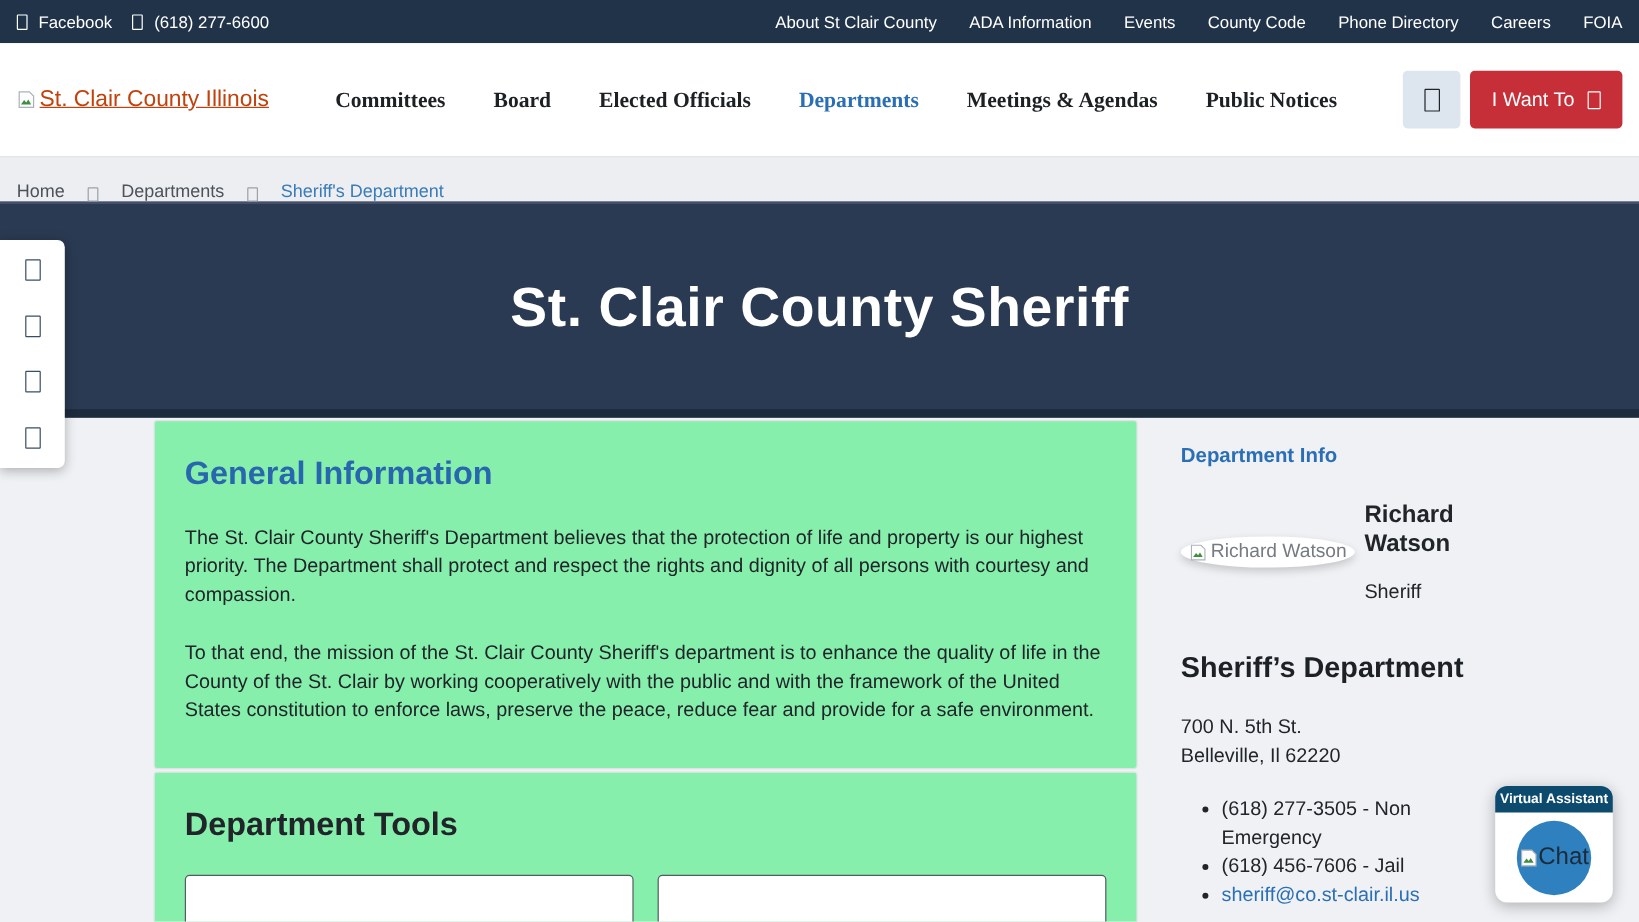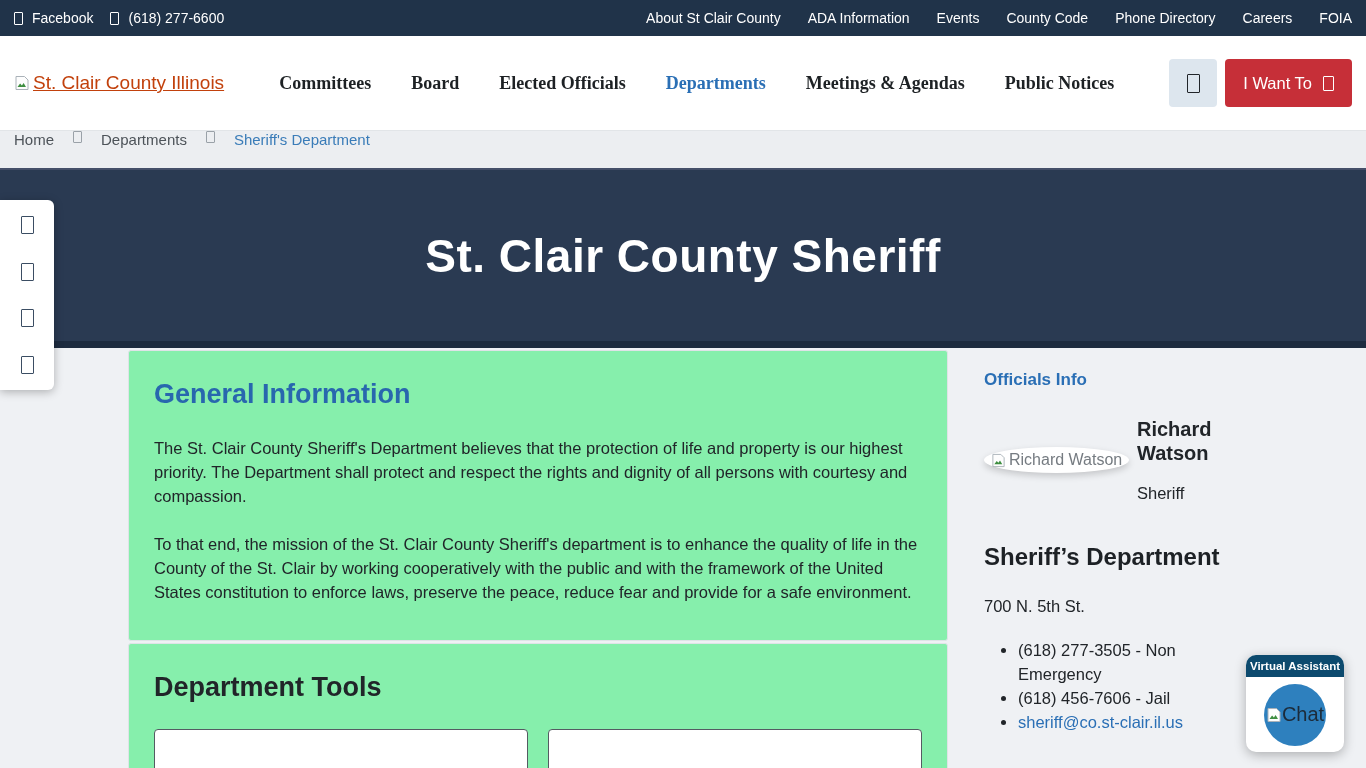--- a/index.html
+++ b/index.html
@@ -88,21 +88,21 @@
     cursor: pointer;
   }
   .iwt-btn .tofu { width: 11px; height: 15px; border-width: 1.3px; }
 
   
   .breadcrumb {
     height: 38px;
     background: #eceef1;
     border-top: 1px solid #e2e5e8;
     display: flex;
-    align-items: flex-start;
+    align-items: flex-end;
     gap: 19px;
     padding: 0 14px;
     font-size: 15px;
     color: #4d5359;
   }
   .breadcrumb .sep { width: 9px; height: 12px; border-width: 1.2px; color: #9aa1a8; }
   .breadcrumb .current { color: #3a7cb8; }
   .breadcrumb a { cursor: pointer; }
 
   
@@ -342,21 +342,21 @@
     <div class="card">
       <h2>Department Tools</h2>
       <div class="tool-row">
         <div class="tool-box"></div>
         <div class="tool-box"></div>
       </div>
     </div>
   </div>
 
   <div class="sidebar">
-    <h3>Officials Info</h3>
+    <h3>Department Info</h3>
 
     <div class="person">
       <div class="avatar-cell">
         <span class="avatar-pill">
           <svg class="bimg" width="15" height="15" viewBox="0 0 16 16">
             <path d="M2 1.5h8.5L14 5v9.5H2z" fill="#fdfdfd" stroke="#aab2b9"></path>
             <path d="M3.5 12l2.6-3.6 1.8 2 1.7-2.4 2.4 4z" fill="#3e8e41"></path>
           </svg>
           <span>Richard Watson</span>
         </span>
@@ -364,20 +364,21 @@
       <div class="person-meta">
         <div class="person-name">Richard Watson</div>
         <div class="person-title">Sheriff</div>
       </div>
     </div>
 
     <h4 class="dept-heading">Sheriff’s Department</h4>
 
     <div class="address">
       <div>700 N. 5th St.</div>
+      <div>Belleville, Il 62220</div>
     </div>
 
     <ul class="contact-list">
       <li>(618) 277-3505 - Non Emergency</li>
       <li>(618) 456-7606 - Jail</li>
       <li><a class="email-link">sheriff@co.st-clair.il.us</a></li>
     </ul>
   </div>
 
 </div>

